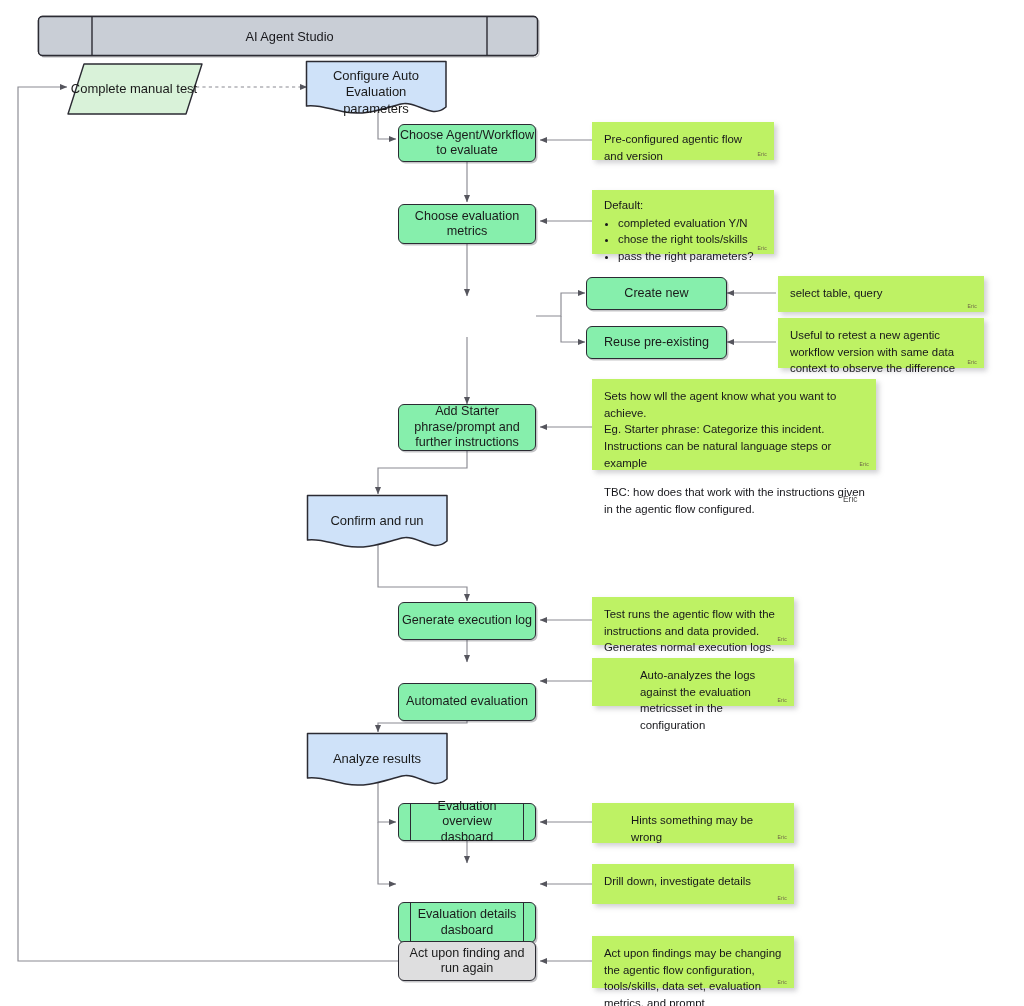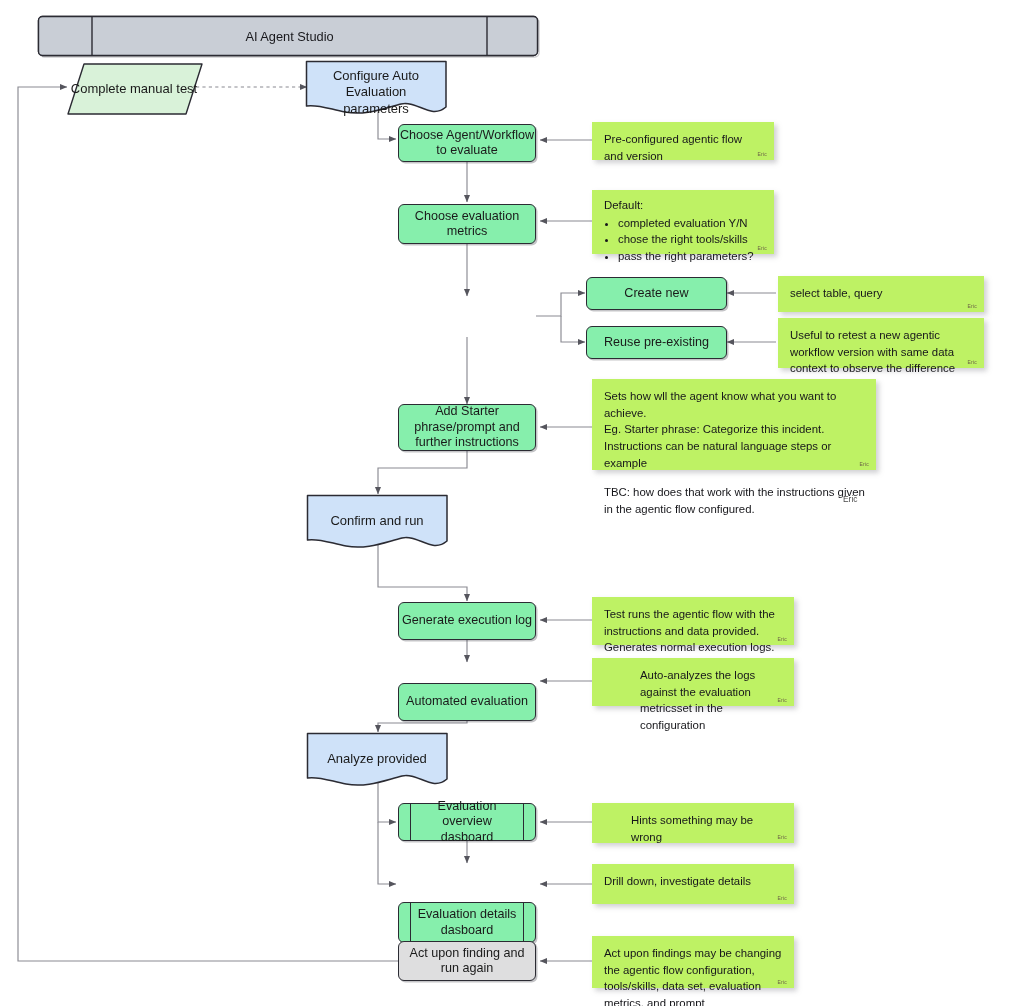--- a/index.html
+++ b/index.html
@@ -150,21 +150,21 @@
   </div>
 
   <div class="node proc" style="left:398px;top:602px;width:138px;height:38px;">Generate execution log</div>
 
   <div class="node proc" style="left:398px;top:663px;width:138px;height:38px;margin-top:20px;">Automated evaluation</div>
 
   <div class="shapewrap" style="left:306px;top:732px;width:142px;height:56px;">
     <svg width="146" height="60" viewBox="0 0 146 60">
       <path d="M1.5,1.5 L141,1.5 L141,47 C126,60 112,40 96,44 C78,48.5 60,56 40,52 C24,48.8 12,44 1.5,46 Z" fill="#cfe2f9" stroke="#2b2b33" stroke-width="1.5" stroke-linejoin="round"></path>
     </svg>
-    <div class="lbl" style="top:19px;">Analyze provided</div>
+    <div class="lbl" style="top:19px;">Analyze results</div>
   </div>
 
   <div class="node proc predef" style="left:398px;top:803px;width:138px;height:38px;">
     <span class="barL"></span>
     <span class="barR"></span>
     <span class="ptxt">Evaluation overview dasboard</span>
   </div>
 
   <div class="node proc predef" style="left:398px;top:864px;width:138px;height:41px;">
     <span class="barL"></span>

